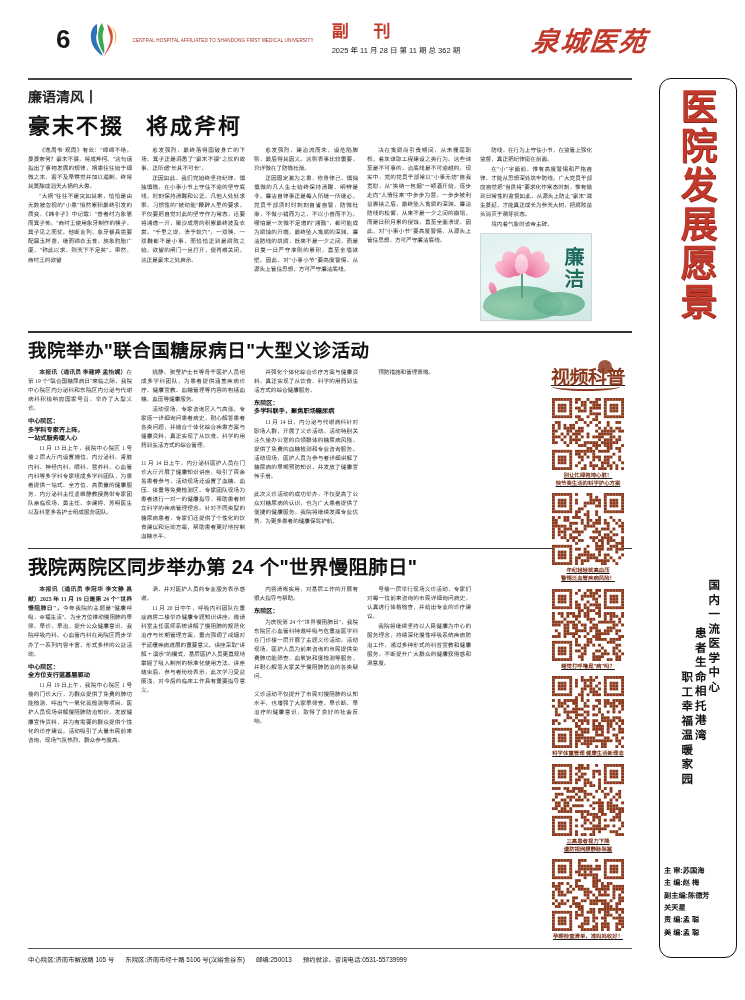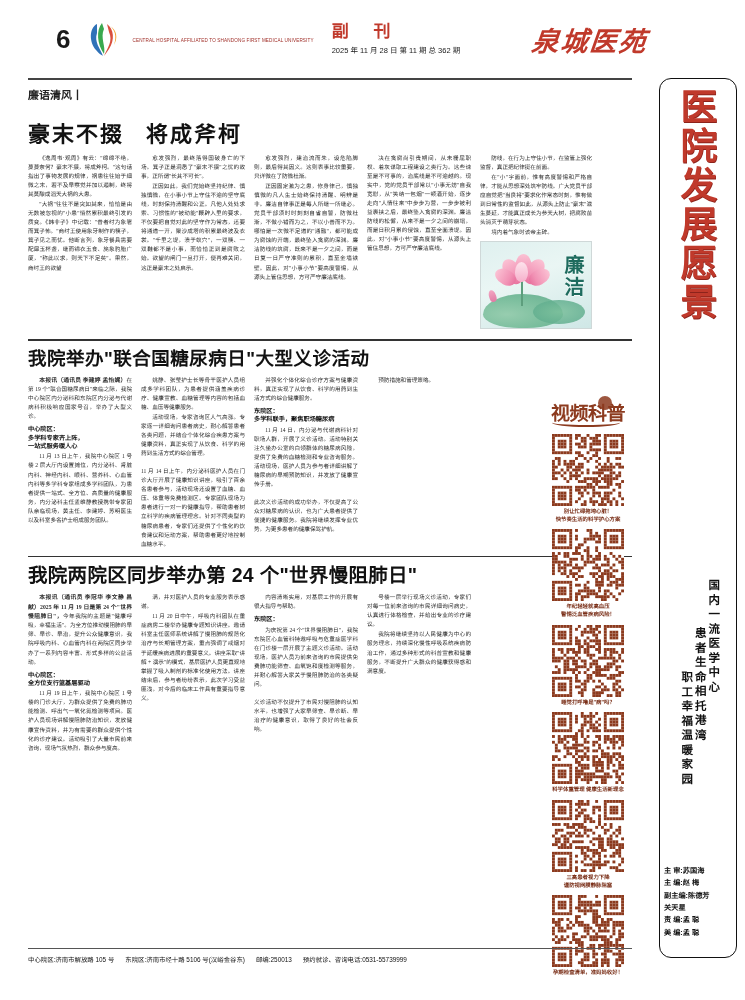--- a/index.html
+++ b/index.html
@@ -56,21 +56,21 @@
     position:absolute; left:28px; top:78px; width:604px; height:1.6px;
     background:#444;
   }
 
   
   .content { position:absolute; left:28px; top:86px; width:604px; height:860px; }
 
   
   .kicker {
     font-family:"Liberation Sans", sans-serif;
-    font-size:11px; font-weight:bold; color:#222; margin-bottom:20px;
+    font-size:14px; font-weight:bold; color:#222; margin-bottom:8px;
   }
   .headline-1 {
     font-family:"Liberation Sans", sans-serif;
     font-size:22px; font-weight:bold; letter-spacing:2px;
     color:#111; line-height:1.18; margin-bottom:6px;
   }
   .headline-1 .gap { display:inline-block; width:22px; }
 
   .a1-body { display:flex; gap:9px; margin-top:4px; }
   .col { font-size:5.6px; line-height:1.62; text-align:justify;
@@ -132,21 +132,21 @@
 
   
   .headline-3 {
     font-family:"Liberation Sans", sans-serif;
     font-size:19.5px; font-weight:bold; color:#111;
     letter-spacing:0.3px; margin:7px 0 6px 0; line-height:1.2;
   }
 
   
   .video-col {
-    position:absolute; left:540px; top:394px; width:96px;
+    position:absolute; left:540px; top:358px; width:96px;text-decoration:underline;
   }
   .video-logo {
     width:96px; height:34px; position:relative;
     display:flex; align-items:center; justify-content:center;
     font-family:"Liberation Sans", sans-serif;
     font-size:19px; font-weight:bold; color:#8c3a1e;
     letter-spacing:-0.5px;
   }
   .video-logo .smiley {
     position:absolute; left:58px; top:2px; width:14px; height:14px;

